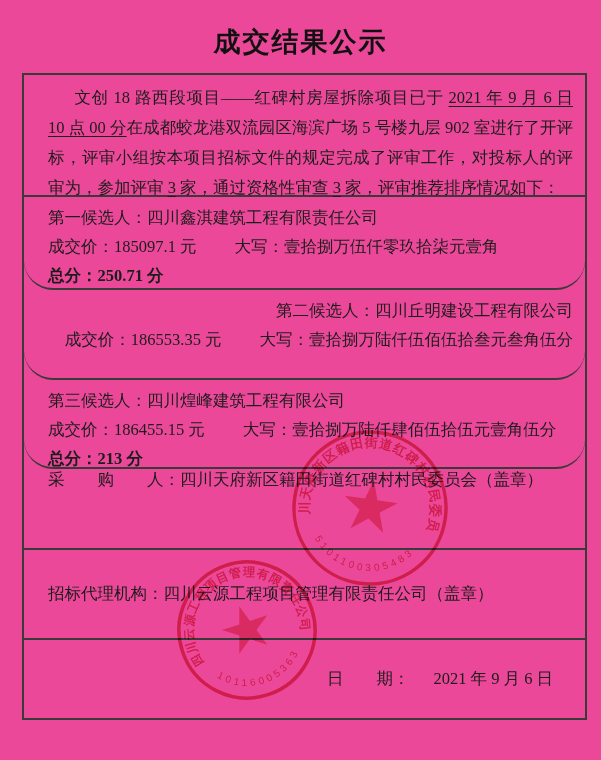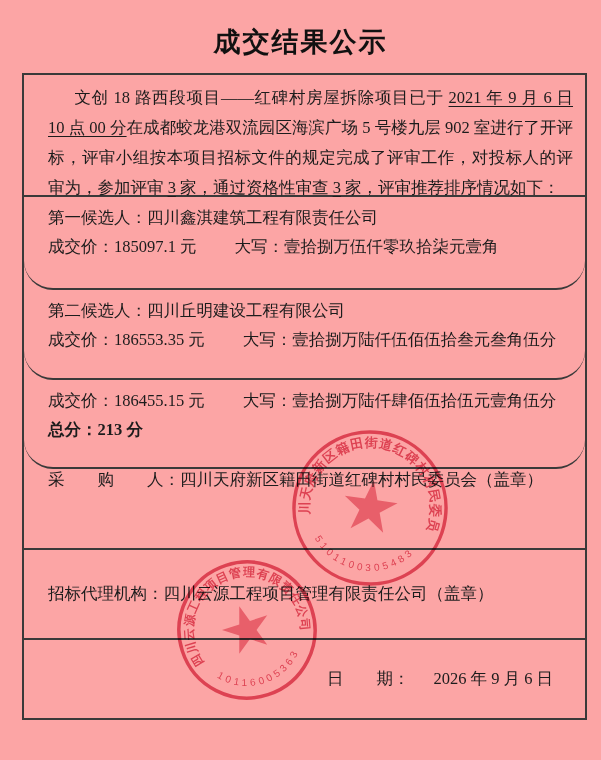--- a/index.html
+++ b/index.html
@@ -1,34 +1,34 @@
 <!DOCTYPE html>
 <html><head>
 <meta charset="utf-8">
 <style>
   html,body { margin:0; padding:0; background:#ffffff; }
   .page {
-    position:relative; width:601px; height:760px; background:#fca5a5;
+    position:relative; width:601px; height:760px; background:#ec4899;
     font-family:"Liberation Serif","DejaVu Serif",serif;
     color:#1c1c1c; overflow:hidden;
   }
   .title {
     position:absolute; top:24px; left:0; width:100%; margin:0;
     text-align:center; font-size:27px; font-weight:bold; letter-spacing:2px;
     font-family:"Liberation Sans","DejaVu Sans",sans-serif; color:#111;
   }
   .doc {
     position:absolute; left:22px; top:73px; width:565px; height:647px;
     border:2px solid #3a3a3a; box-sizing:border-box; font-size:16.5px;
   }
   .row { box-sizing:border-box; border-bottom:2px solid #3a3a3a; }
   .row:last-child { border-bottom:none; }
   .row-intro   { height:122px; }
   .row-cand1   { height:93px; }
-  .row-cand2   { height:90px; }
+  .row-cand2   { height:90px;text-align:right; }
   .row-cand3   { height:89px; }
   .row-purch   { height:81px; display:flex; align-items:flex-start; padding-left:24px; }
   .row-agency  { height:90px; display:flex; align-items:center; padding-left:24px; }
   .row-date    { height:78px; display:flex; align-items:center; justify-content:flex-end; padding-right:32px; }
   .row-intro p {
     margin:0; padding:8px 12px 0 24px; line-height:30px;
     text-indent:1.6em; text-align:justify;
   }
   .u { text-decoration:underline; text-underline-offset:3px; }
   .candidate { padding:6px 12px 0 24px; line-height:29px;border-radius:29px; }
@@ -54,42 +54,44 @@
 
   <div class="doc">
 
     <div class="row row-intro">
       <p><span>文创 18 路西段项目——红碑村房屋拆除项目已于 </span><span class="u">2021 年 9 月 6 日 10 点 00 分</span><span>在成都蛟龙港双流园区海滨广场 5 号楼九层 902 室进行了开评标，评审小组按本项目招标文件的规定完成了评审工作，对投标人的评审为，参加评审 </span><span class="u">3</span><span> 家，通过资格性审查 </span><span class="u">3</span><span> 家，评审推荐排序情况如下：</span></p>
     </div>
 
     <div class="row row-cand1 candidate">
       <p><span>第一候选人：</span><span>四川鑫淇建筑工程有限责任公司</span></p>
       <p><span>成交价：</span><span>185097.1 元</span><span class="caps-group">大写：</span><span>壹拾捌万伍仟零玖拾柒元壹角</span></p>
+      <p class="score-line"><span>总分：</span><span>250.71 分</span></p>
     </div>
 
     <div class="row row-cand2 candidate">
       <p><span>第二候选人：</span><span>四川丘明建设工程有限公司</span></p>
       <p><span>成交价：</span><span>186553.35 元</span><span class="caps-group">大写：</span><span>壹拾捌万陆仟伍佰伍拾叁元叁角伍分</span></p>
     </div>
 
     <div class="row row-cand3 candidate">
+      <p><span>第三候选人：</span><span>四川煌峰建筑工程有限公司</span></p>
       <p><span>成交价：</span><span>186455.15 元</span><span class="caps-group">大写：</span><span>壹拾捌万陆仟肆佰伍拾伍元壹角伍分</span></p>
       <p class="score-line"><span>总分：</span><span>213 分</span></p>
     </div>
 
     <div class="row row-purch">
       <p style="margin:0"><span>采　　购　　人：</span><span>四川天府新区籍田街道红碑村村民委员会（盖章）</span></p>
     </div>
 
     <div class="row row-agency">
       <p style="margin:0"><span>招标代理机构：</span><span>四川云源工程项目管理有限责任公司（盖章）</span></p>
     </div>
 
     <div class="row row-date">
-      <p style="margin:0"><span>日　　期：</span><span class="date-gap">2026 年 9 月 6 日</span></p>
+      <p style="margin:0"><span>日　　期：</span><span class="date-gap">2021 年 9 月 6 日</span></p>
     </div>
 
   </div>
 
   <svg class="stamp" style="left:285px; top:423px;" width="170" height="170" viewBox="0 0 170 170">
     <g transform="rotate(8 85 85)">
       <circle class="ring" cx="85" cy="85" r="76"></circle>
       <path id="seal1-arc" class="hidden-path" d="M27.66,105.86 A61,61 0 1 1 142.34,105.86"></path>
       <path id="seal1-num" class="hidden-path" d="M33.42,121.16 A63,63 0 0 0 136.58,121.16"></path>
       <path class="star" d="M85,57 L91.29,76.34 L111.63,76.35 L95.18,88.31 L101.46,107.65 L85,95.70 L68.54,107.65 L74.82,88.31 L58.37,76.35 L78.71,76.34 Z"></path>

